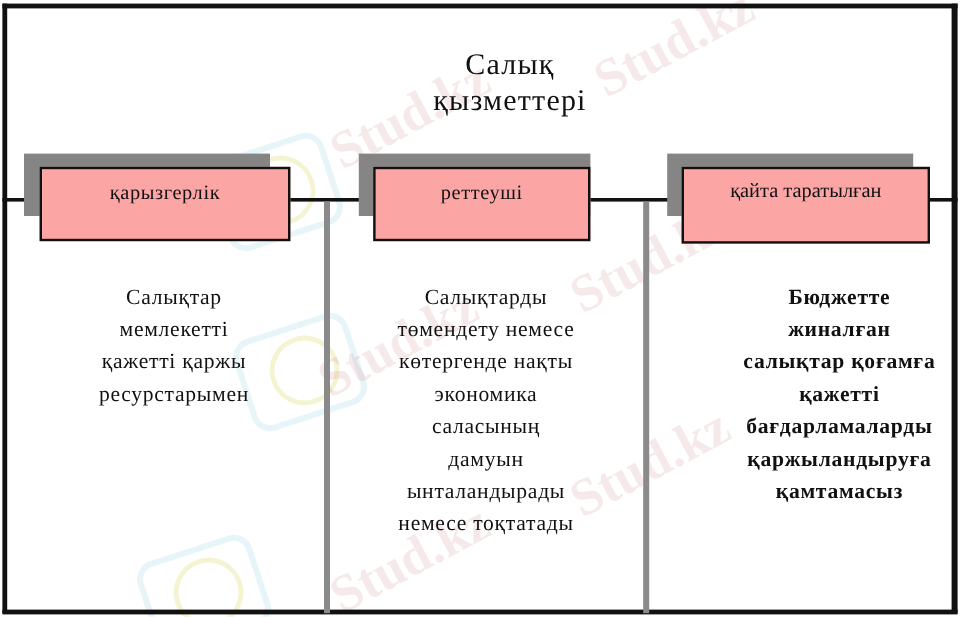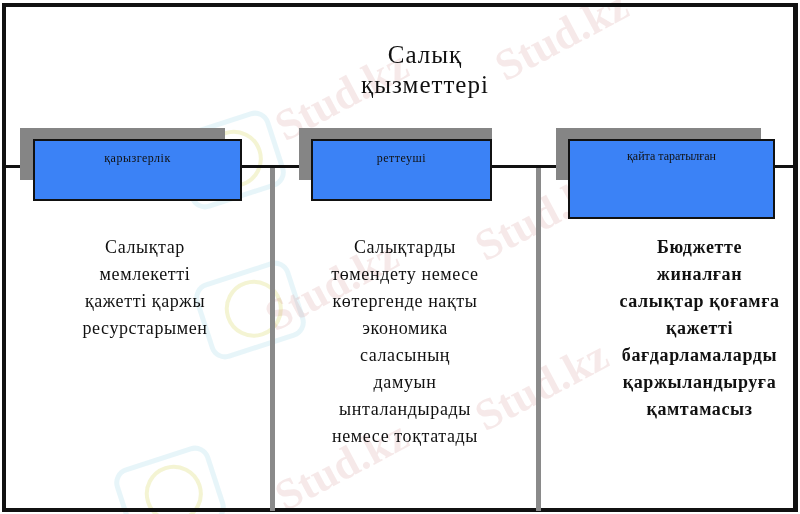--- a/index.html
+++ b/index.html
@@ -4,22 +4,22 @@
 <style>
   html, body { margin: 0; padding: 0; background: #ffffff; }
   body { width: 800px; height: 514px; position: relative; overflow: hidden;
          font-family: "Liberation Serif", "DejaVu Serif", serif; color: #111; }
   .frame { position: absolute; left: 0; top: 0; width: 800px; height: 514px; box-sizing: border-box; }
   .bar { position: absolute; background: #111; }
   .gbar { position: absolute; background: #8a8a8a; }
   .title { position: absolute; left: 300px; top: 40px; width: 250px; text-align: center;
            font-weight: normal; font-size: 25px; line-height: 30px; letter-spacing: 1px; }
   .shadow { position: absolute; background: #858585; }
-  .box { position: absolute; background: #3b82f6; border: 2px solid #111; box-sizing: border-box;
-         font-size: 12px; text-align: center; padding-top: 10px; letter-spacing: 0.5px; white-space: nowrap; overflow: hidden; }
+  .box { position: absolute; background: #fca5a5; border: 2px solid #111; box-sizing: border-box;
+         font-size: 17px; text-align: center; padding-top: 10px; letter-spacing: 0.5px; white-space: nowrap; overflow: hidden; }
   .desc { position: absolute; text-align: center; font-size: 18px; line-height: 27px; letter-spacing: 0.6px; }
   .watermark { position: absolute; color: rgba(200,120,120,0.16); font-weight: bold; font-size: 44px;
                transform: rotate(-28deg); white-space: nowrap; pointer-events: none; }
   .wm-logo { position: absolute; width: 90px; height: 70px; border: 5px solid rgba(120,200,220,0.18);
              border-radius: 16px; transform: rotate(-18deg); pointer-events: none; }
   .wm-logo::after { content: ""; position: absolute; left: 20px; top: 6px; width: 50px; height: 50px;
              border-radius: 50%; border: 4px solid rgba(210,210,80,0.25); }
 </style>
 </head>
 <body>
@@ -55,21 +55,21 @@
   <div class="box" style="left:33px;top:139px;width:209px;height:62px;">
     <span>қарызгерлік</span>
   </div>
 
   <div class="shadow" style="left:299px;top:128px;width:193px;height:52px;"></div>
   <div class="box" style="left:311px;top:139px;width:181px;height:62px;">
     <span>реттеуші</span>
   </div>
 
   <div class="shadow" style="left:556px;top:128px;width:205px;height:52px;"></div>
-  <div class="box" style="left:568px;top:139px;width:207px;height:80px;padding-top:8px;letter-spacing:0;">
+  <div class="box" style="left:568px;top:139px;width:207px;height:64px;padding-top:8px;letter-spacing:0;">
     <span>қайта таратылған</span>
   </div>
 
   <div class="desc" style="left:20px;top:234px;width:250px;">
     <div>Салықтар</div>
     <div>мемлекетті</div>
     <div>қажетті қаржы</div>
     <div>ресурстарымен</div>
   </div>
 

